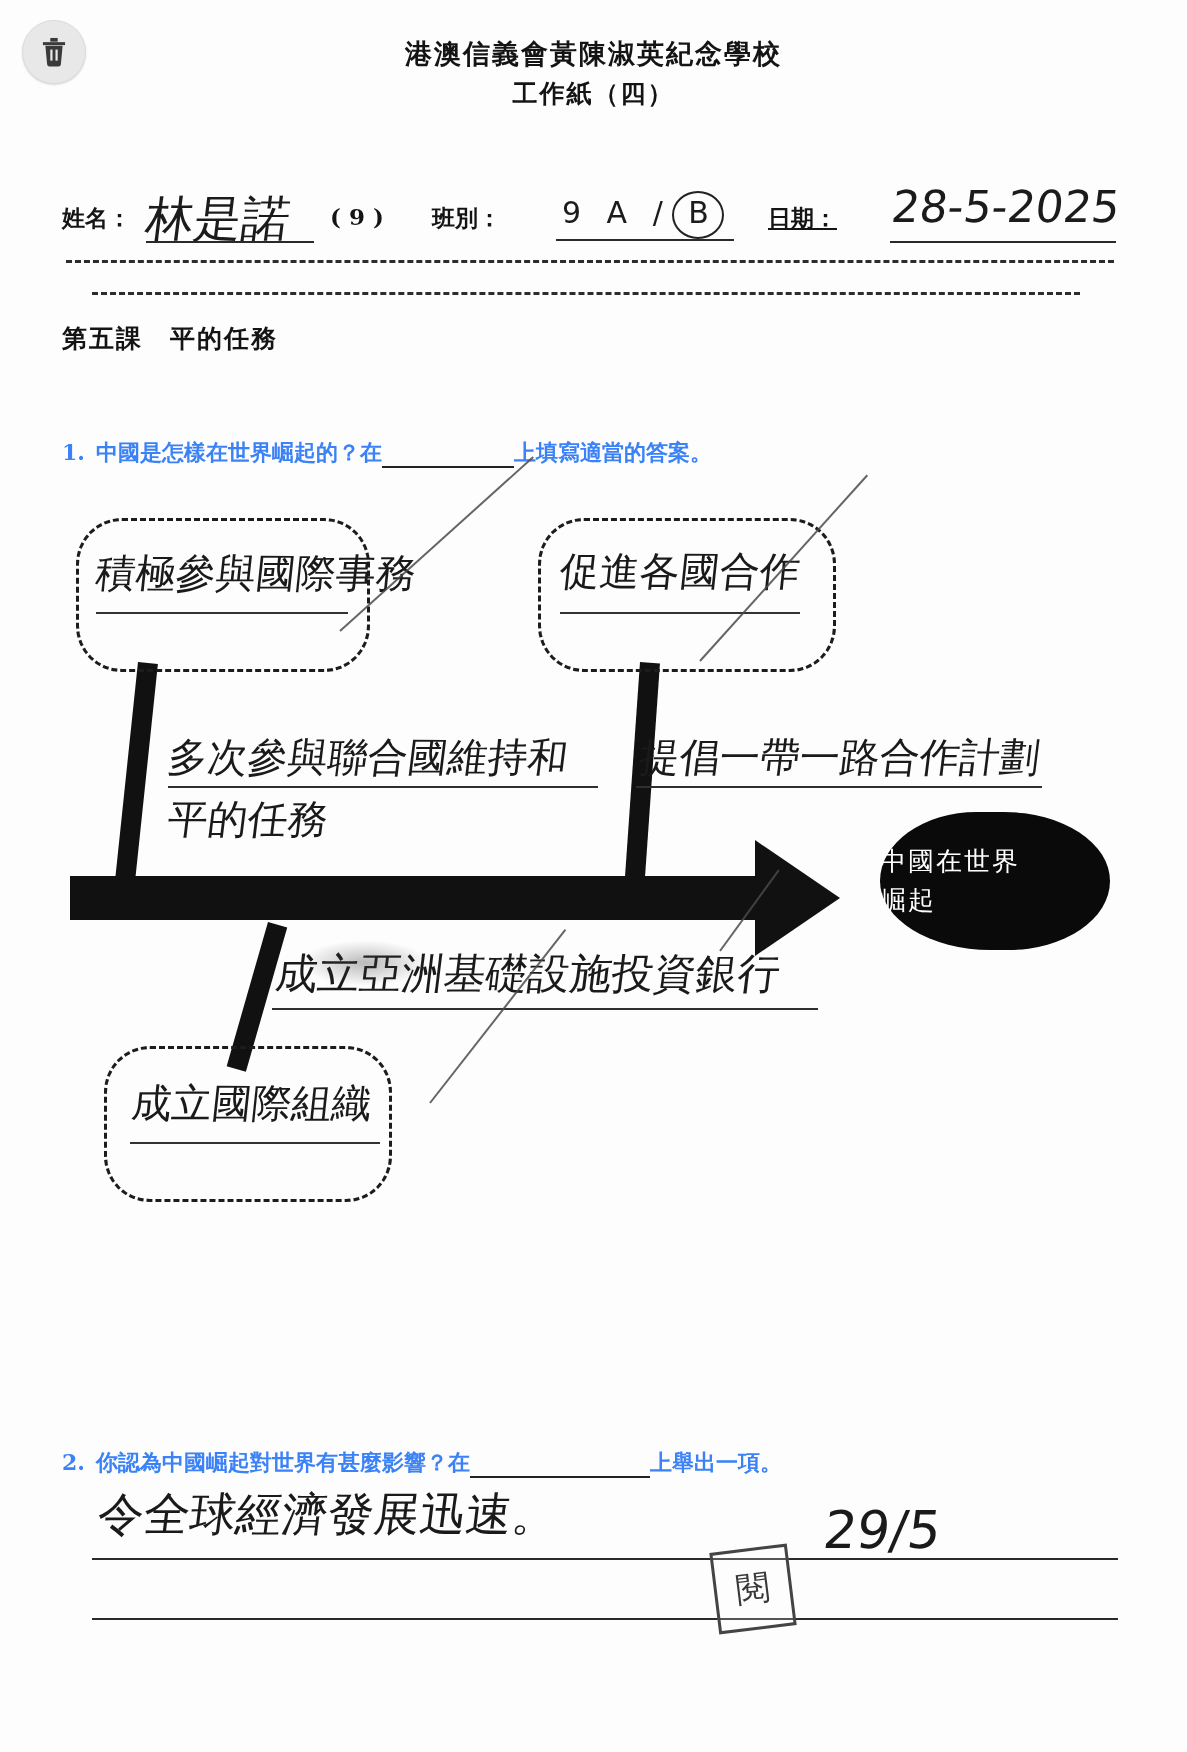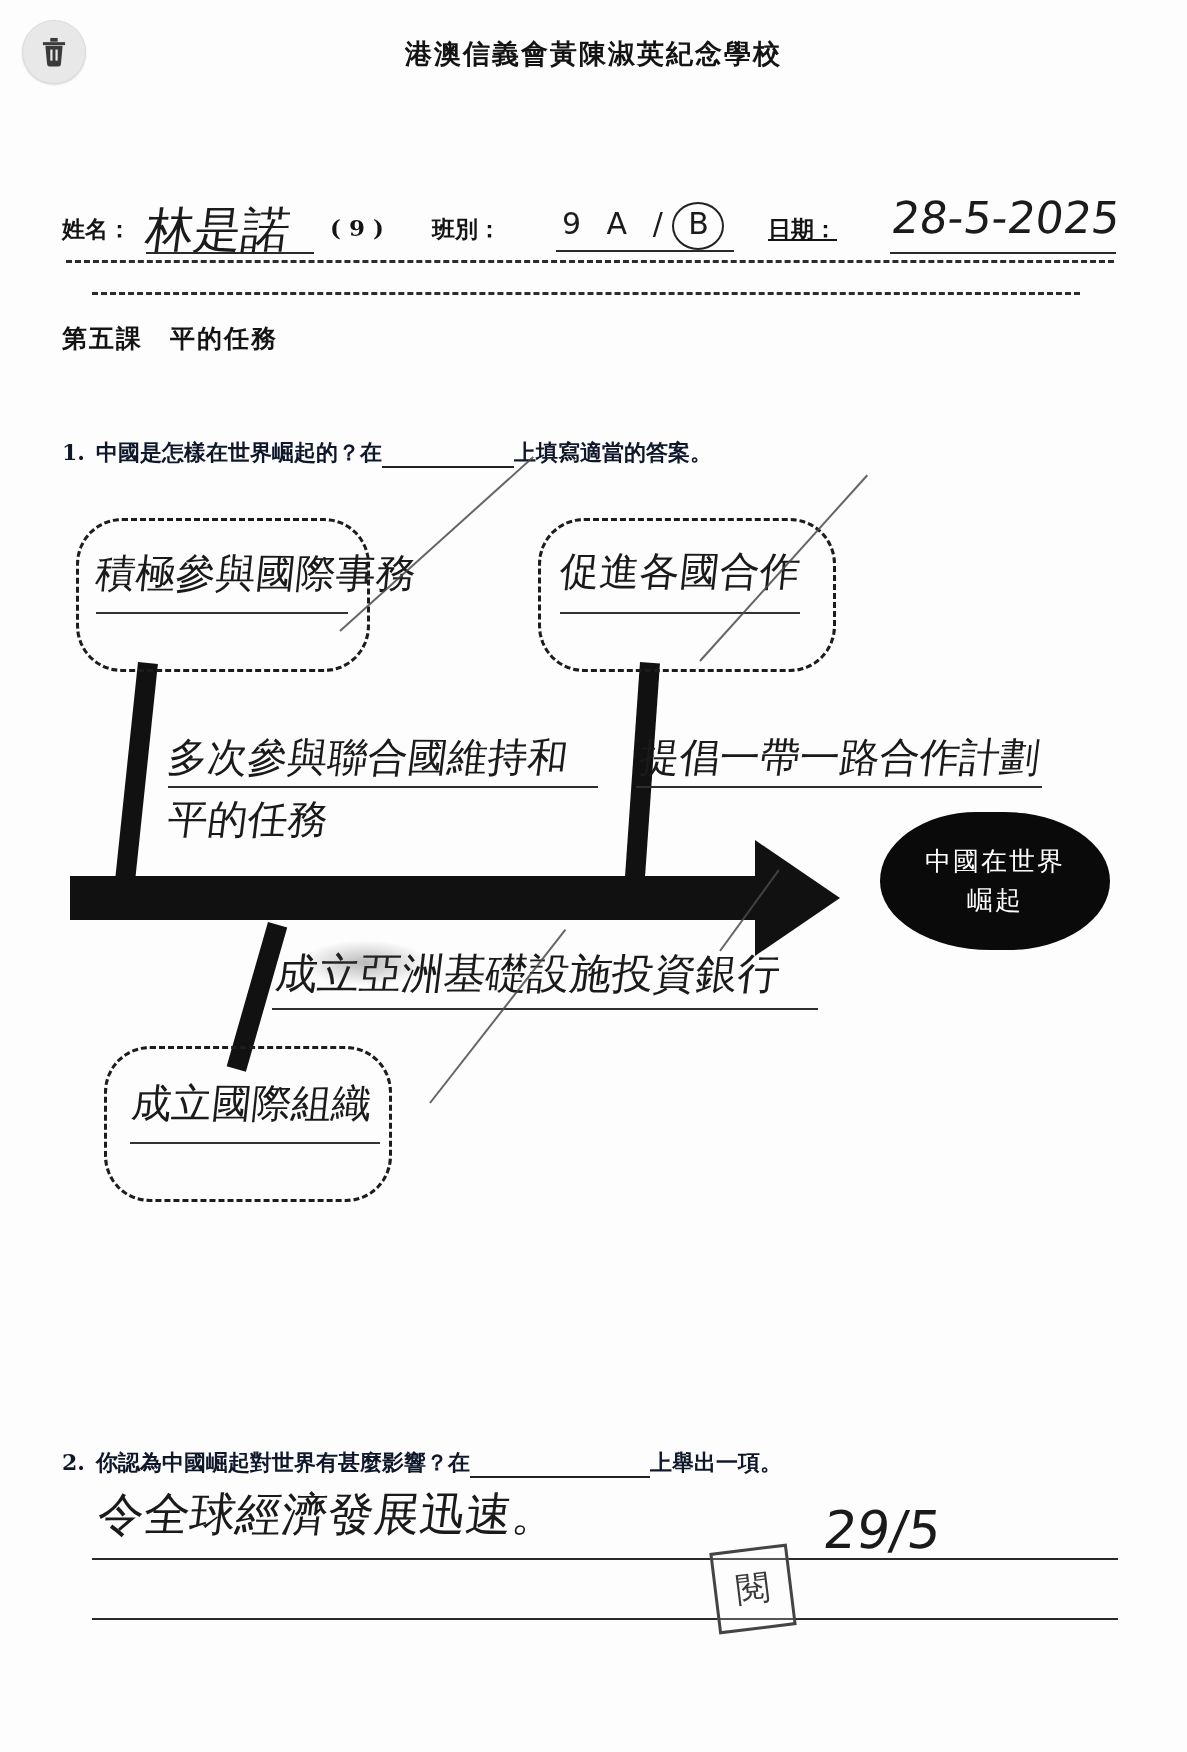--- a/index.html
+++ b/index.html
@@ -54,21 +54,21 @@
     letter-spacing: 2px;
     line-height: 1.5;
     color: #141414;
   }
   .doc-header .line.sub { font-size: 25px; }
 
   
   .info-row {
     position: absolute;
     left: 62px;
-    top: 206px;
+    top: 195px;
     width: 1060px;
     height: 48px;
     font-family: "DejaVu Serif", serif;
     font-weight: bold;
     font-size: 23px;
     color: #141414;
   }
   .info-label { position: absolute; white-space: nowrap; }
   .hw {
     position: absolute;
@@ -104,21 +104,21 @@
     letter-spacing: 2px;
     color: #141414;
   }
 
   
   .question {
     position: absolute;
     font-family: "DejaVu Serif", serif;
     font-size: 22px;
     font-weight: bold;
-    color: #0f172a;
+    color: #3b82f6;
     white-space: nowrap;
   }
   .q-num { display:inline-block; width: 34px; }
   .blank {
     display: inline-block;
     border-bottom: 2px solid #222;
     vertical-align: bottom;
   }
 
   
@@ -150,21 +150,21 @@
     position: absolute;
     left: 880px;
     top: 382px;
     width: 230px;
     height: 138px;
     background: #0a0a0a;
     border-radius: 42% 46% 44% 48% / 50% 50% 50% 50%;
     color: #fff;
     display: flex;
     flex-direction: column;
-    align-items: center;
+    align-items: flex-start;
     justify-content: center;
     font-family: "DejaVu Sans", sans-serif;
     font-size: 26px;
     line-height: 1.5;
     letter-spacing: 2px;
   }
   .bone {
     position: absolute;
     background: #111;
     transform-origin: top left;
@@ -243,20 +243,21 @@
         <rect x="9" y="1.6" width="6" height="3" fill="#3a3a3a"></rect>
         <path d="M5 8 h14 l-1.4 15 a2 2 0 0 1 -2 1.8 h-7.2 a2 2 0 0 1 -2 -1.8 z" fill="#3a3a3a"></path>
         <rect x="9" y="11" width="1.8" height="9" fill="#e8e8e8"></rect>
         <rect x="13.2" y="11" width="1.8" height="9" fill="#e8e8e8"></rect>
       </svg>
     </span>
   </div>
 
   <div class="doc-header">
     <div class="line">港澳信義會黃陳淑英紀念學校</div>
+    <div class="line sub">工作紙（四）</div>
   </div>
 
   <div class="info-row">
     <span class="info-label" style="left:0; top:8px;">姓名：</span>
     <span class="hw hw-script" style="left:84px; top:-8px; font-size:48px;">林是諾</span>
     <span class="underline-sm" style="left:84px; top:46px; width:168px;"></span>
     <span class="info-label" style="left:268px; top:8px;">( 9 )</span>
     <span class="info-label" style="left:370px; top:8px;">班別：</span>
     <span class="hw" style="left:500px; top:0px; font-size:30px; letter-spacing:8px;">9 A / B</span>
     <span style="position:absolute; left:610px; top:-4px; width:48px; height:44px; border:2px solid #222; border-radius:50%;"></span>

